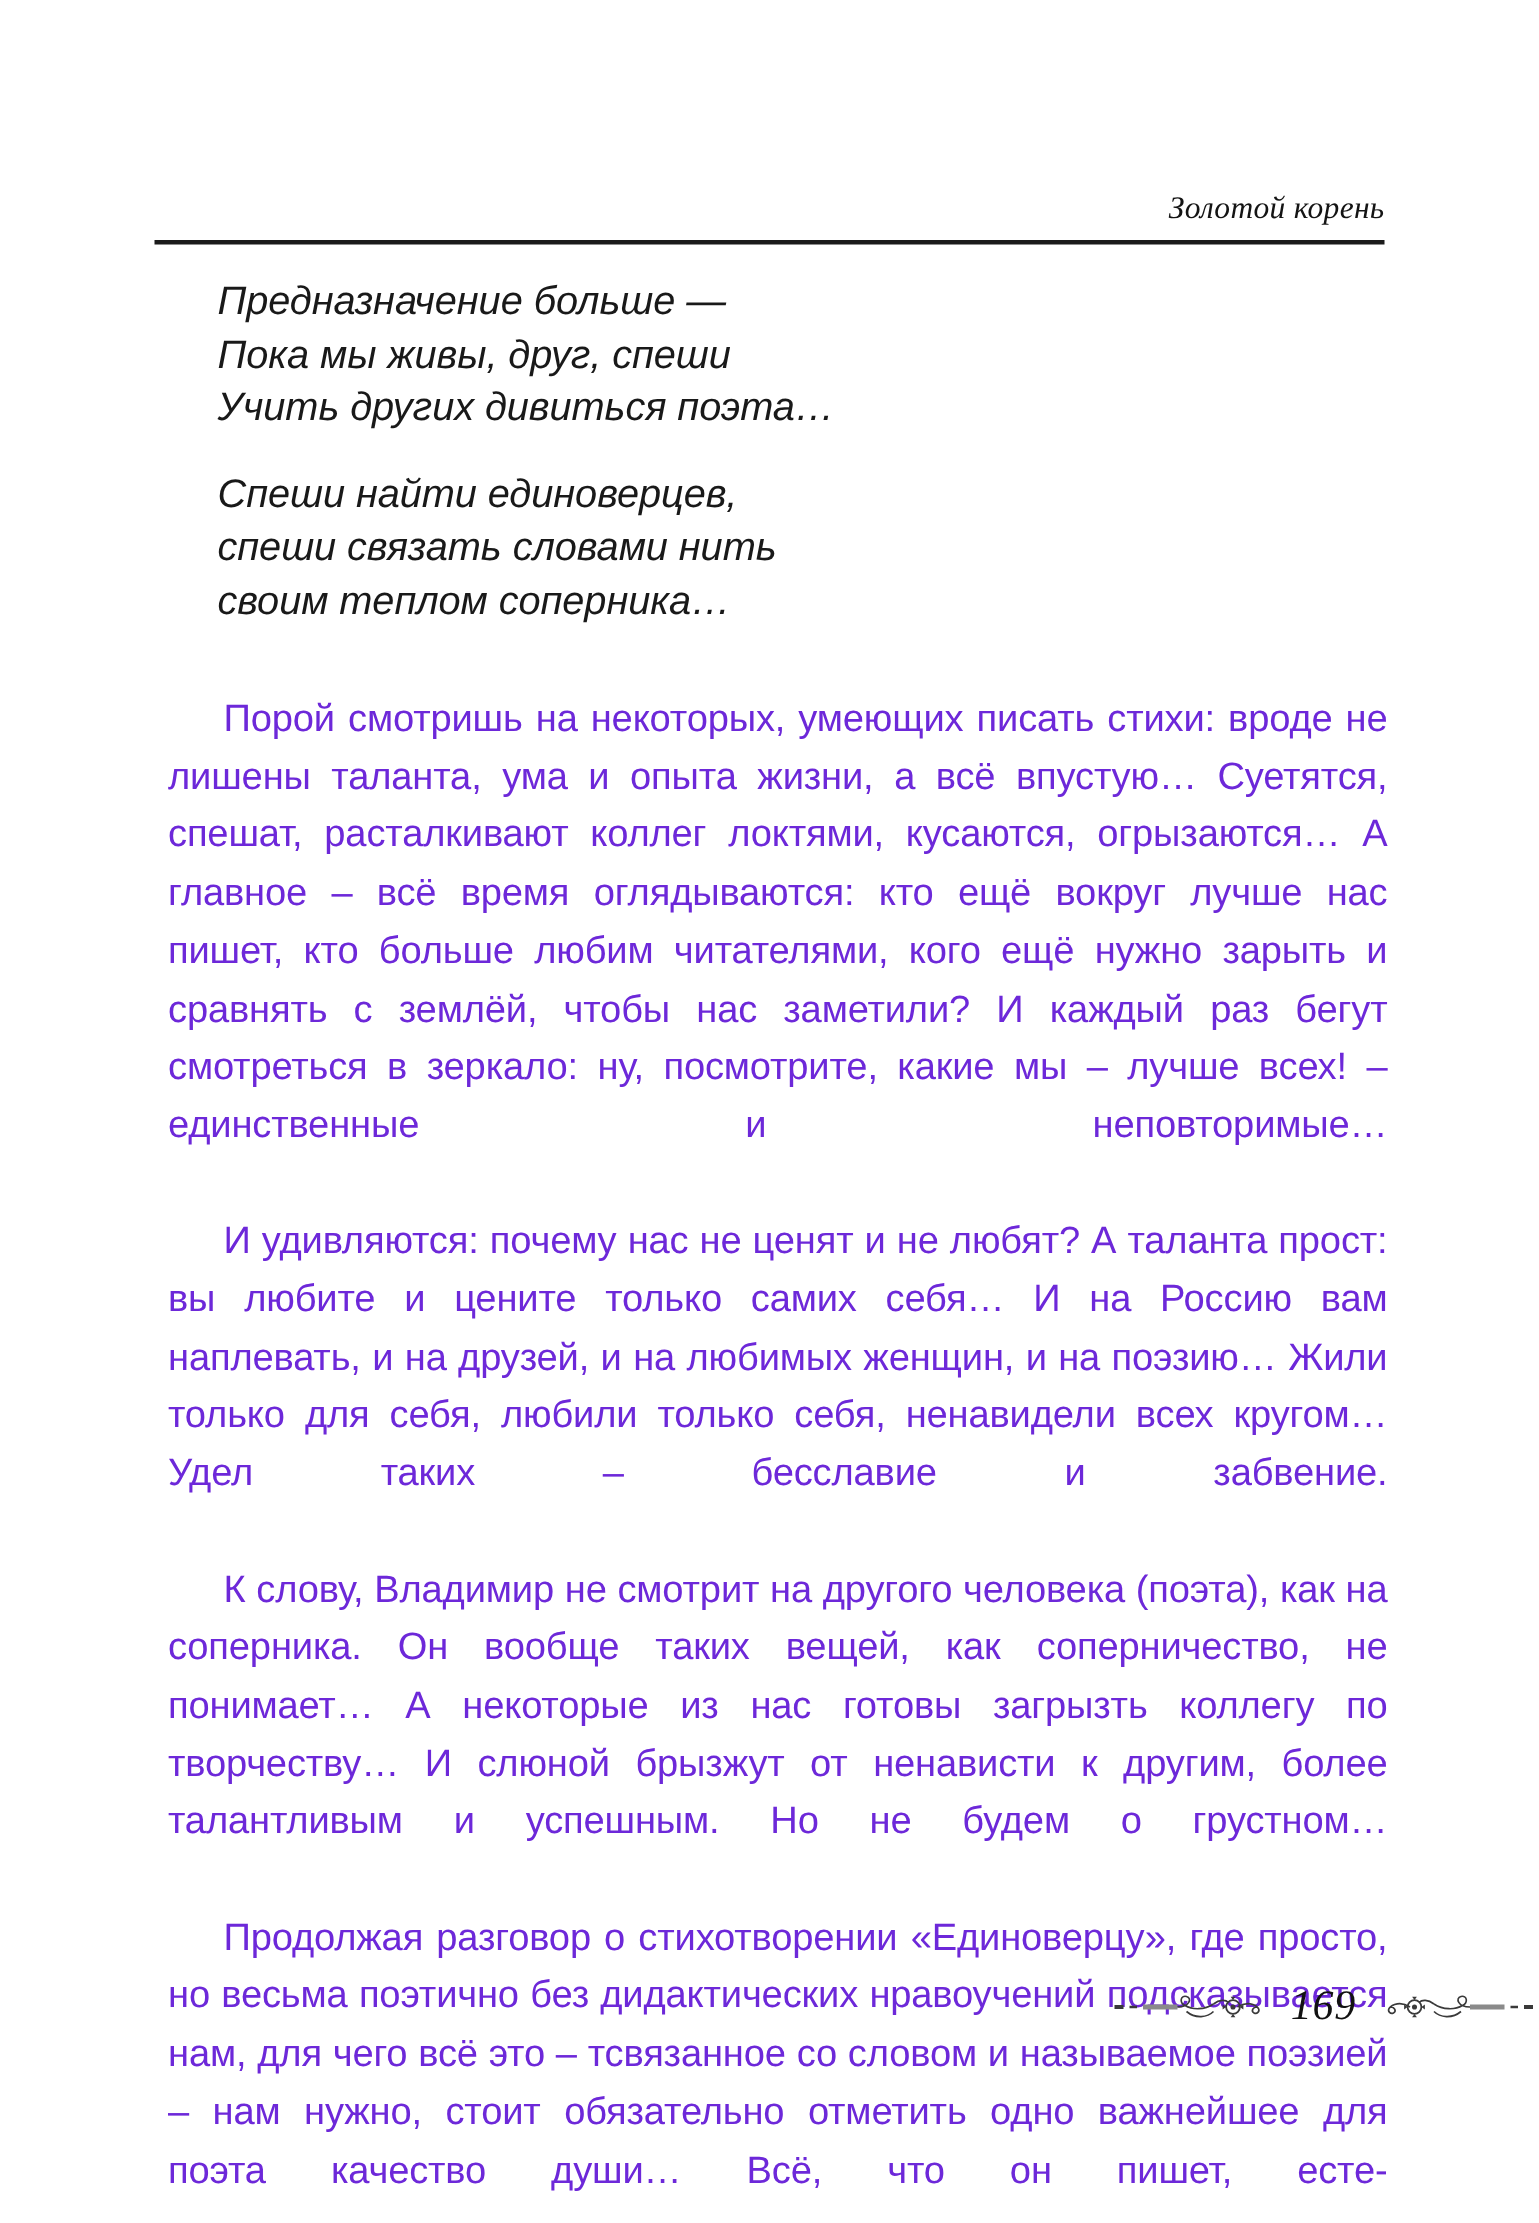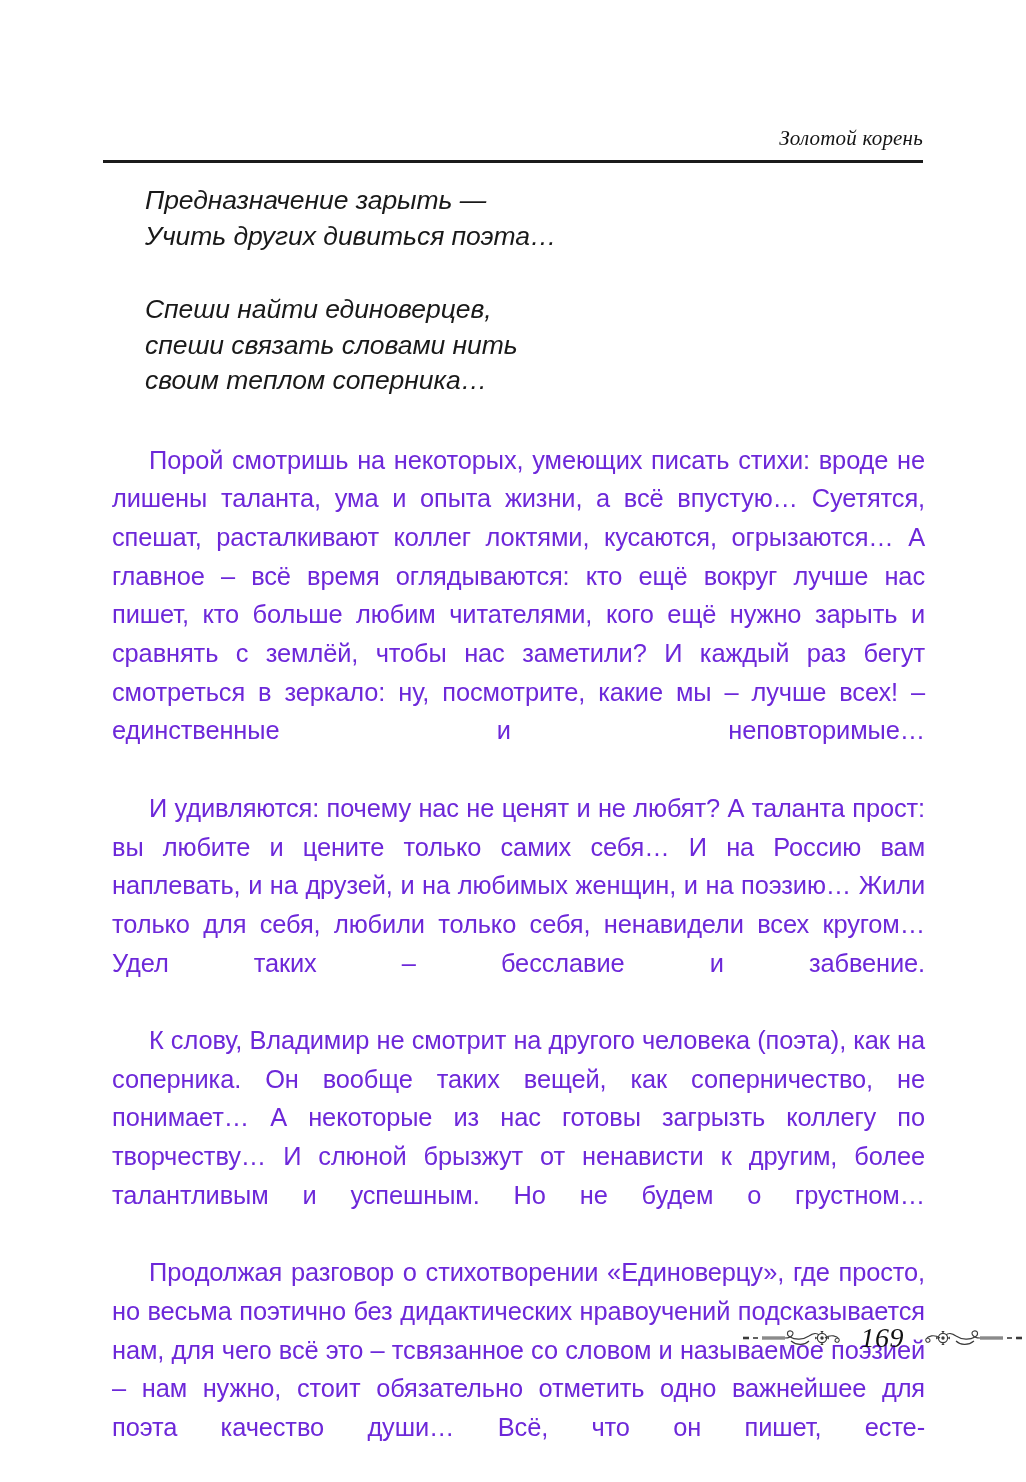--- a/index.html
+++ b/index.html
@@ -60,21 +60,21 @@
     list-style: none;
   }
 
   .stanza {
     margin: 0;
     padding: 0;
     list-style: none;
   }
 
   .stanza + .stanza {
-    margin-top: 38px;
+    margin-top: 22px;
   }
 
   .verse {
     font-style: italic;
     font-size: 26.5px;
     line-height: 35.5px;
     letter-spacing: -0.05px;
     color: #191919;
     white-space: nowrap;
   }
@@ -138,21 +138,22 @@
 <div class="page">
 
   <div class="running-head">Золотой корень</div>
   <div class="head-rule"></div>
 
   <div class="column">
 
     <div class="poem">
 
       <div class="stanza">
-        <div class="verse">Предназначение зарыть —</div>
+        <div class="verse">Предназначение больше —</div>
+        <div class="verse">Пока мы живы, друг, спеши</div>
         <div class="verse">Учить других дивиться поэта…</div>
       </div>
 
       <div class="stanza">
         <div class="verse">Спеши найти единоверцев,</div>
         <div class="verse">спеши связать словами нить</div>
         <div class="verse">своим теплом соперника…</div>
       </div>
 
     </div>

